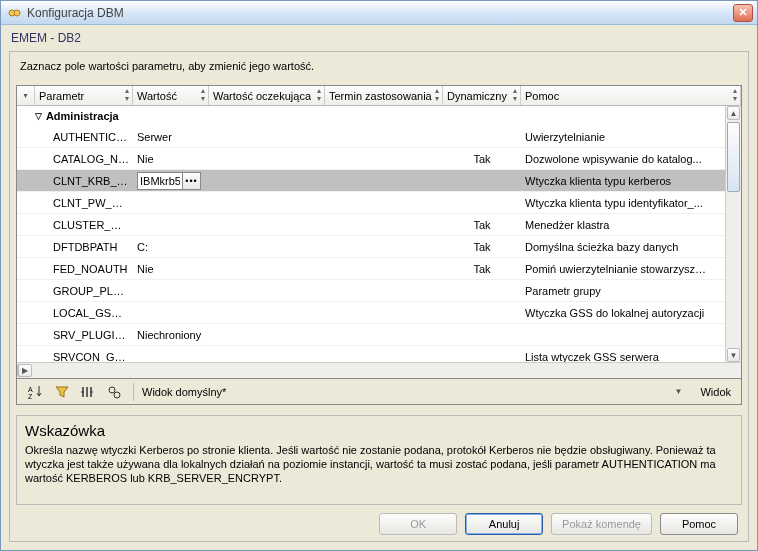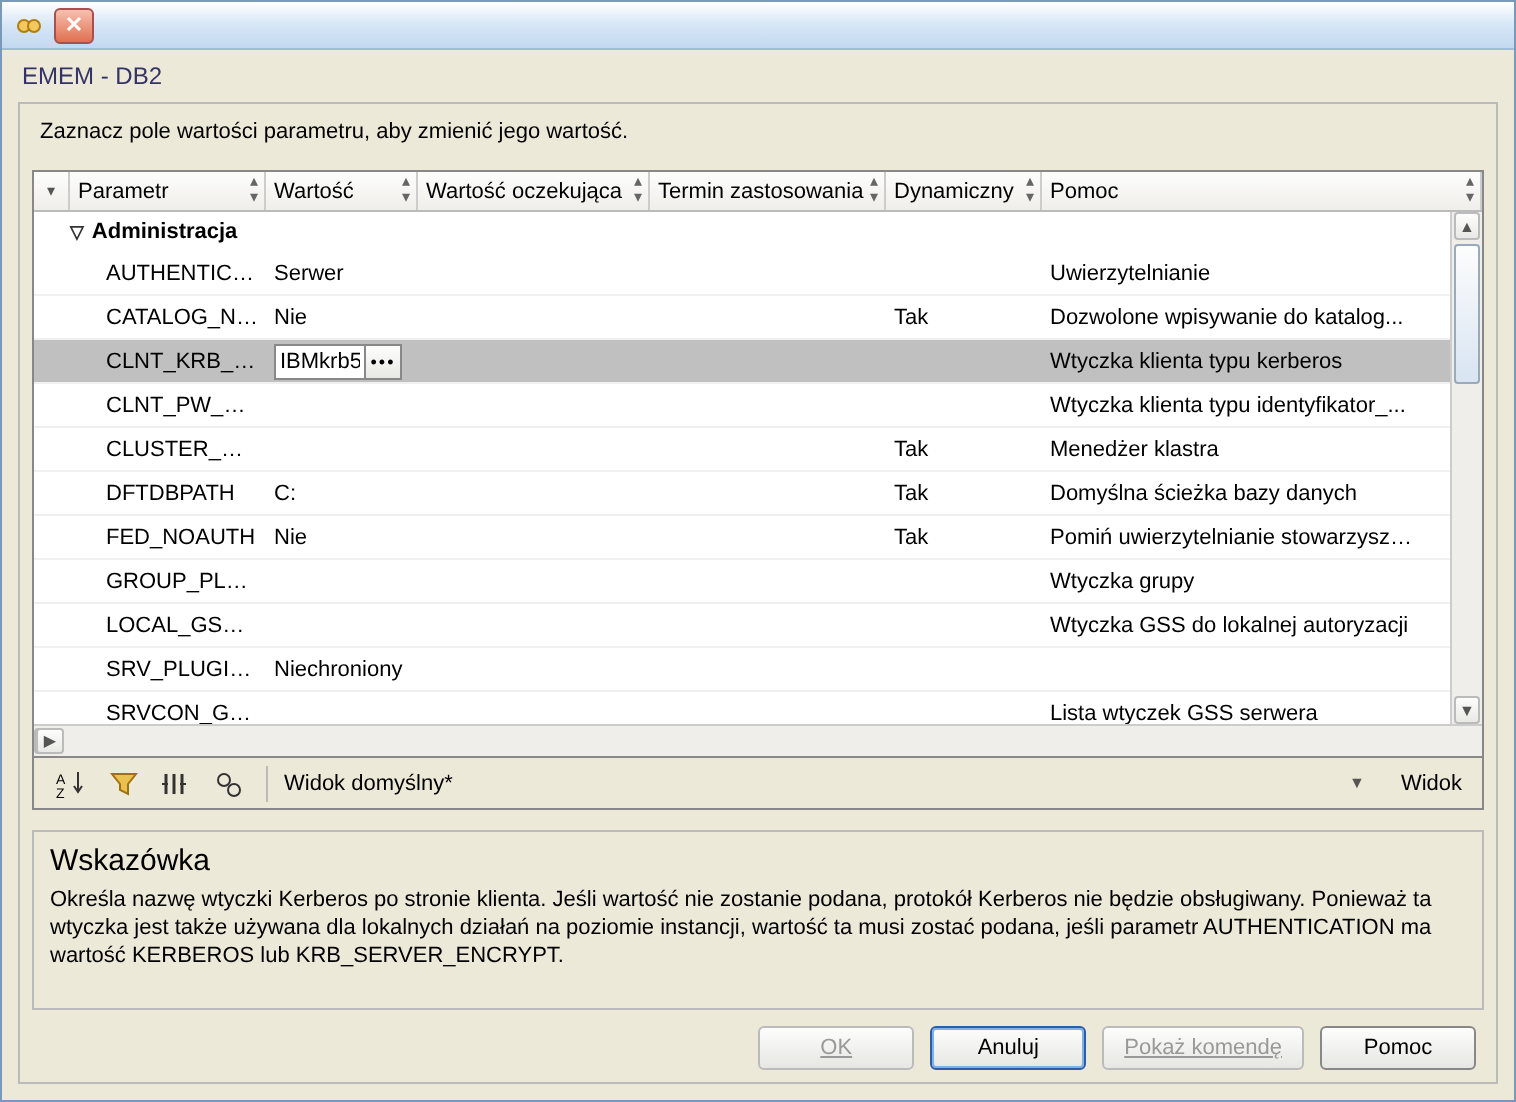--- a/index.html
+++ b/index.html
@@ -140,21 +140,21 @@
     border-bottom:1px solid #f0f0f0;
   }
   .data-row.selected {
     background:#c0c0c0;
   }
   .cell { overflow:hidden;white-space:nowrap;text-overflow:ellipsis;padding:0 4px; }
   .cell.indent{width:116px;padding-left:36px;}
   .cell.val{width:76px;}
   .cell.pend{width:116px;}
   .cell.term{width:118px;}
-  .cell.dyn{width:78px;}
+  .cell.dyn{width:78px;text-align:center;}
   .cell.desc{flex:1;padding-right:18px;}
   .edit-box {
     display:inline-flex;align-items:center;
     background:#fff;border:1px solid #888;
     height:18px;
   }
   .edit-box input{
     border:none;outline:none;font:inherit;width:44px;padding:0 2px;height:16px;
   }
   .edit-box .more{
@@ -190,35 +190,36 @@
     display:flex;gap:8px;justify-content:flex-end;
     padding:8px 4px 0 0;
   }
   .btn {
     min-width:78px;height:22px;
     background:linear-gradient(#fdfdfd,#e6e6e2);
     border:1px solid #888;border-radius:3px;
     display:flex;align-items:center;justify-content:center;
     font-size:11px;cursor:pointer;padding:0 10px;
   }
-  .btn.disabled{color:#999;border-color:#bbb;cursor:default;text-decoration:underline;}
+  .btn.disabled{color:#999;border-color:#bbb;cursor:default;}
   .btn.default{border:1px solid #2a5ea8;box-shadow:0 0 0 1px #7fb1e8 inset;}
 </style>
 </head>
 <body>
 
 <div class="window">
 
   <div class="titlebar">
     <span class="title-icon">
       <svg width="14" height="14" viewBox="0 0 14 14">
           <circle cx="4" cy="7" r="3" fill="#f4c860" stroke="#b07d10"></circle>
           <circle cx="9" cy="7" r="3" fill="#f4c860" stroke="#b07d10"></circle>
         </svg>
     </span>
+    <span class="title-text">Konfiguracja DBM</span>
     <div class="close-btn">
       <span>✕</span>
     </div>
   </div>
 
   <div class="context-bar">EMEM - DB2</div>
 
   <div class="content">
 
     <div class="instruction">Zaznacz pole wartości parametru, aby zmienić jego wartość.</div>
@@ -319,21 +320,21 @@
               <div class="cell term"></div>
               <div class="cell dyn">Tak</div>
               <div class="cell desc">Pomiń uwierzytelnianie stowarzyszo...</div>
             </div>
             <div class="data-row">
               <div class="cell indent">GROUP_PLU...</div>
               <div class="cell val"></div>
               <div class="cell pend"></div>
               <div class="cell term"></div>
               <div class="cell dyn"></div>
-              <div class="cell desc">Wtyczka grupy</div>
+              <div class="cell desc">Parametr grupy</div>
             </div>
             <div class="data-row">
               <div class="cell indent">LOCAL_GSSP...</div>
               <div class="cell val"></div>
               <div class="cell pend"></div>
               <div class="cell term"></div>
               <div class="cell dyn"></div>
               <div class="cell desc">Wtyczka GSS do lokalnej autoryzacji</div>
             </div>
             <div class="data-row">

